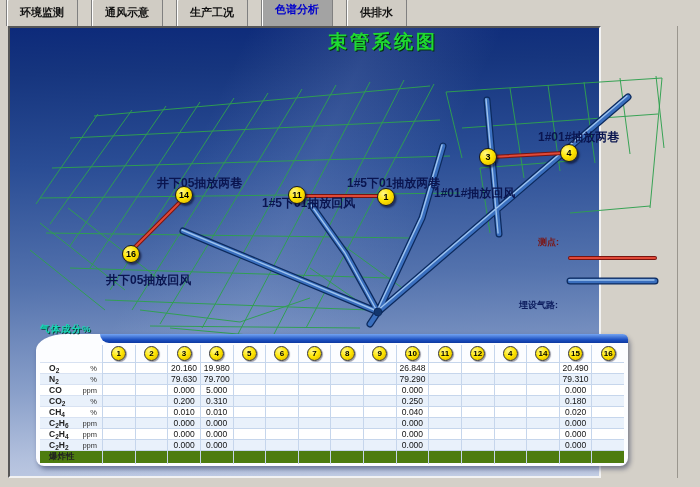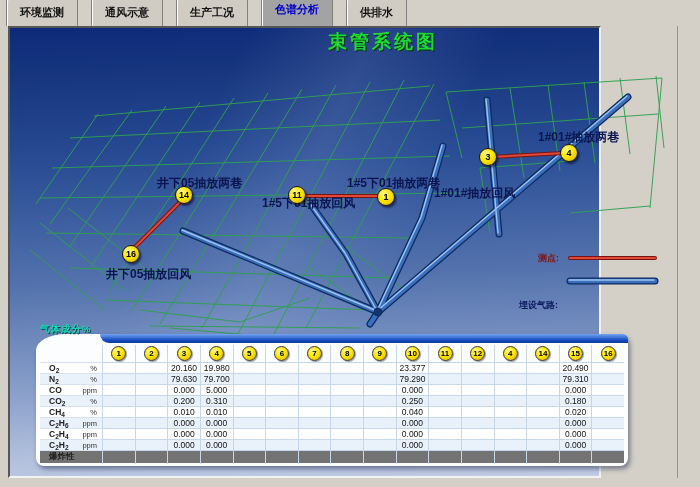--- a/index.html
+++ b/index.html
@@ -71,21 +71,21 @@
     position:absolute;left:64px;right:0;top:0;height:9px;
     background:linear-gradient(180deg,#74a4f2 0%,#1a4ec0 65%,#0c38a0 100%);
     border-radius:0 8px 0 14px;
   }
   .tgrid{
     position:absolute;left:4px;right:4px;top:11px;bottom:3px;
     display:flex;flex-direction:column;font-size:8.5px;color:#111;
   }
   .trow{display:grid;grid-template-columns:62px repeat(16,1fr);align-items:center;flex:1;}
   .trow.head{flex:0 0 17px;}
-  .trow.foot{flex:0 0 13px;background:#737373;}
+  .trow.foot{flex:0 0 13px;background:#4d7c0f;}
   .cell{
     height:100%;display:flex;align-items:center;justify-content:center;
     border-left:1px solid #c6d6ec;border-top:1px solid #c6d6ec;
     font-family:"Liberation Sans",sans-serif;letter-spacing:0;
     overflow:hidden;
   }
   .trow.head .cell{border-top:none;}
   .labelcell{
     height:100%;display:flex;align-items:center;justify-content:space-between;
     padding:0 5px 0 9px;box-sizing:border-box;border-top:1px solid #d8e2f2;
@@ -141,36 +141,36 @@
 
     <g fill="none" stroke-linecap="round">
       <path d="M560,230 L645,230" stroke="#7a1410" stroke-width="4"></path>
       <path d="M560,230 L645,230" stroke="#e04938" stroke-width="2"></path>
       <path d="M560,253 L645,253" stroke="#0c2a5e" stroke-width="7"></path>
       <path d="M560,253 L645,253" stroke="#3a6fbe" stroke-width="4.5"></path>
       <path d="M559,252 L644,252" stroke="#9ec3ee" stroke-width="1.4"></path>
     </g>
   </svg>
 
-  <div class="legend-label red" style="left:528px;top:224px;">测点:</div>
+  <div class="legend-label red" style="left:528px;top:208px;">测点:</div>
   <div class="legend-label blue" style="left:509px;top:247px;margin-top:24px;">埋设气路:</div>
 
   <div id="points">
       <div class="pt" style="left: 367px; top: 160px;">1</div>
       <div class="pt-label" style="left: 337px; top: 147px;">1#5下01抽放两巷</div>
       <div class="pt" style="left: 469px; top: 120px;">3</div>
       <div class="pt-label" style="left: 424px; top: 109px; margin-top: 48px;">1#01#抽放回风</div>
       <div class="pt" style="left: 550px; top: 116px;">4</div>
       <div class="pt-label" style="left: 528px; top: 101px;">1#01#抽放两巷</div>
       <div class="pt" style="left: 278px; top: 158px;">11</div>
       <div class="pt-label" style="left: 252px; top: 147px; margin-top: 20px;">1#5下01抽放回风</div>
       <div class="pt" style="left: 165px; top: 158px;">14</div>
       <div class="pt-label" style="left: 147px; top: 147px;">井下05抽放两巷</div>
       <div class="pt" style="left: 112px; top: 217px;">16</div>
-      <div class="pt-label" style="left: 96px; top: 238px; text-align: center;">井下05抽放回风</div>
+      <div class="pt-label" style="left: 96px; top: 244px; text-align: center;">井下05抽放回风</div>
     </div>
 
   <div class="gas-title">气体成分%</div>
   <div class="tablewrap">
     <div class="tstrip"></div>
     <div class="tgrid" id="tgrid">
         <div class="trow head">
           <div class="labelcell"></div>
           <div class="cell">
             <span class="hc">1</span>
@@ -228,21 +228,21 @@
           </div>
           <div class="cell"></div>
           <div class="cell"></div>
           <div class="cell">20.160</div>
           <div class="cell">19.980</div>
           <div class="cell"></div>
           <div class="cell"></div>
           <div class="cell"></div>
           <div class="cell"></div>
           <div class="cell"></div>
-          <div class="cell">23.377</div>
+          <div class="cell">26.848</div>
           <div class="cell"></div>
           <div class="cell"></div>
           <div class="cell"></div>
           <div class="cell"></div>
           <div class="cell">20.490</div>
           <div class="cell"></div>
         </div>
         <div class="trow" style="background: rgb(233, 241, 251);">
           <div class="labelcell">
             <span><span>N</span><sub class="s">2</sub></span>

